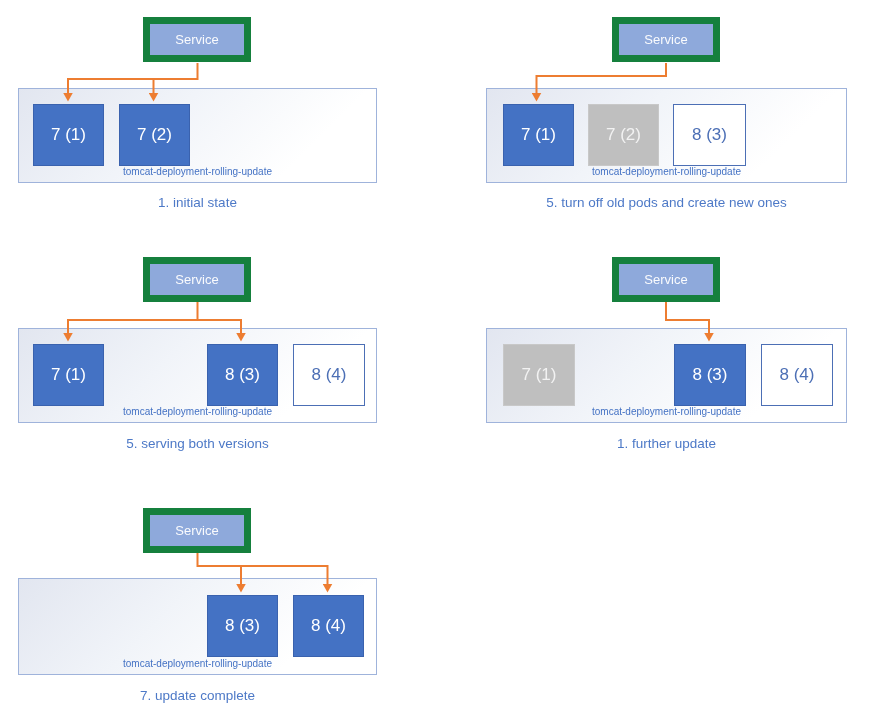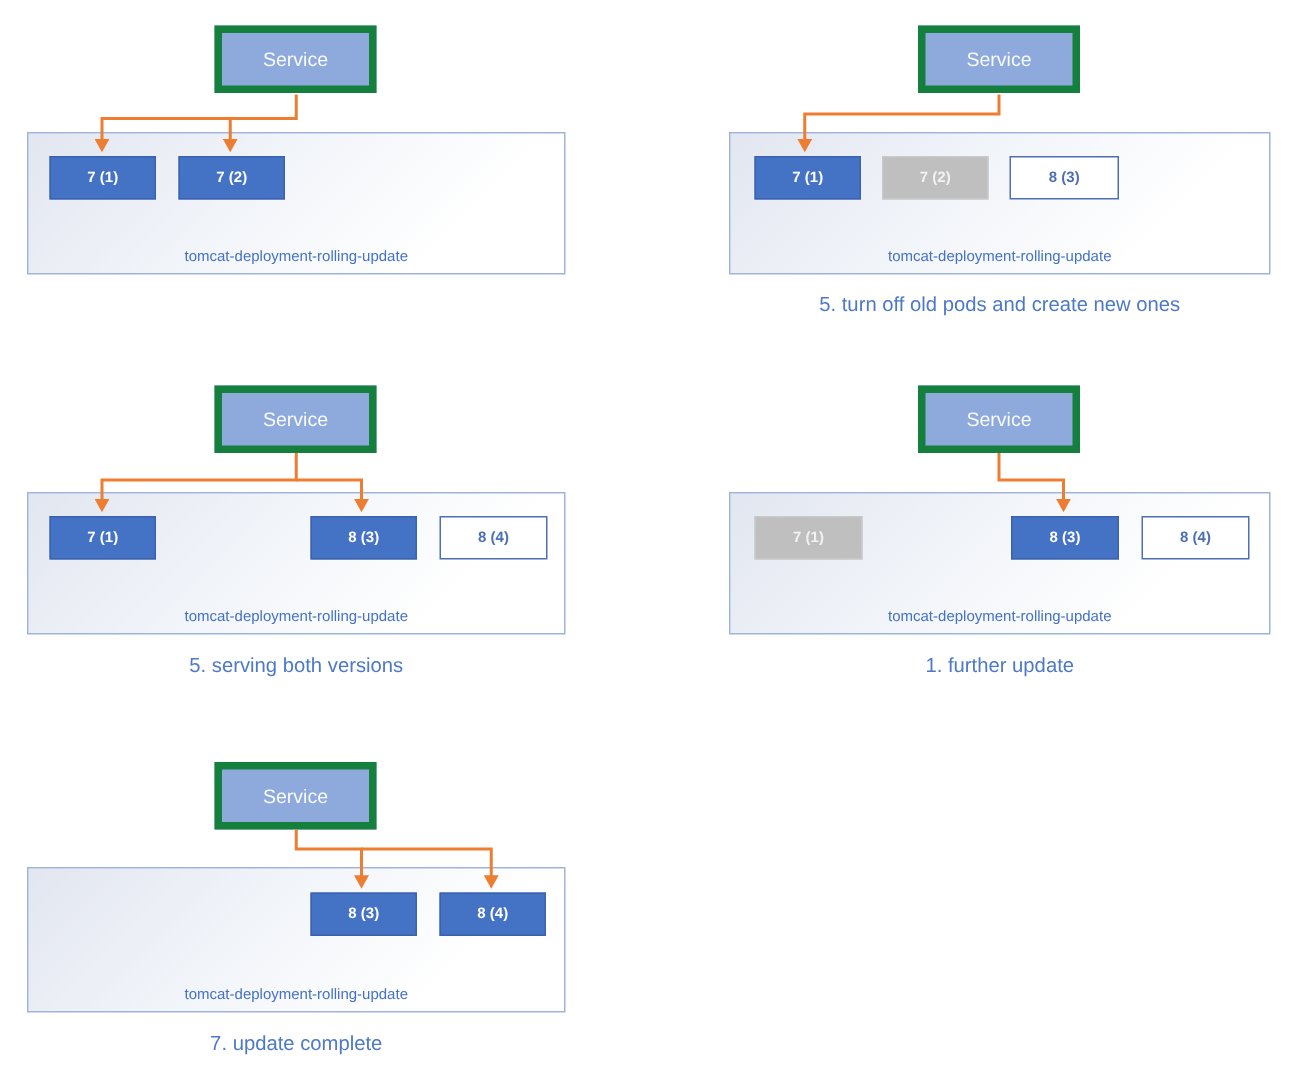--- a/index.html
+++ b/index.html
@@ -3,35 +3,35 @@
 <meta charset="utf-8">
 <style>
   html,body{margin:0;padding:0;background:#fff;}
   .canvas{
     position:relative;width:870px;height:718px;background:#fff;
     font-family:"Liberation Sans",sans-serif;overflow:hidden;
   }
   .layer{position:absolute;inset:0;}
   .service{
     position:absolute;width:108px;height:45px;box-sizing:border-box;
-    background:#8EA9DB;border:5px solid #15803d;color:#FAFBFD;
+    background:#8EA9DB;border:7px solid #15803d;color:#FAFBFD;
     display:flex;align-items:center;justify-content:center;font-size:13px;
   }
   .depbox{
     position:absolute;box-sizing:border-box;
     border:1.5px solid #9FB3DB;
     background:linear-gradient(135deg,#E2E6F0 0%,#F1F4F9 40%,#FFFFFF 78%);
   }
   .deplabel{
     position:absolute;left:0;right:0;bottom:5px;text-align:center;
     color:#4472C4;font-size:10px;
   }
   .pod{
-    position:absolute;width:71px;height:29px;box-sizing:border-box;
-    display:flex;align-items:center;justify-content:center;font-size:10px;font-weight:bold;
+    position:absolute;width:71px;height:62px;box-sizing:border-box;
+    display:flex;align-items:center;justify-content:center;font-size:17px;
   }
   .pod[data-state="active"]{background:#4472C4;border:1px solid #3A62AE;color:#FFFFFF;}
   .pod[data-state="terminated"]{background:#BFBFBF;border:1px solid #C8C8C8;color:#F2F2F2;}
   .pod[data-state="new"]{background:#FFFFFF;border:1.5px solid #4C6FB5;color:#4C6FB5;}
   .caption{
     position:absolute;text-align:center;color:#4D79C7;font-size:13.5px;
   }
   .arrows{position:absolute;left:0;top:0;z-index:3;pointer-events:none;}
   .arrow{fill:none;stroke:#ED7D31;stroke-width:2;}
 </style>
@@ -40,20 +40,21 @@
 
 <div class="canvas">
 
   <div class="layer">
     <div class="service" style="left:143px;top:17px">Service</div>
     <div class="depbox" style="left:18px;top:88px;width:359px;height:95px">
       <div class="pod" style="left:14px;top:15px" data-state="active">7 (1)</div>
       <div class="pod" style="left:100px;top:15px" data-state="active">7 (2)</div>
       <div class="deplabel">tomcat-deployment-rolling-update</div>
     </div>
+    <div class="caption" style="left:18px;top:195px;width:359px">1. initial state</div>
   </div>
 
   <div class="layer">
     <div class="service" style="left:612px;top:17px">Service</div>
     <div class="depbox" style="left:486px;top:88px;width:361px;height:95px">
       <div class="pod" style="left:16px;top:15px" data-state="active">7 (1)</div>
       <div class="pod" style="left:101px;top:15px" data-state="terminated">7 (2)</div>
       <div class="pod" style="left:186px;top:15px;width:73px" data-state="new">8 (3)</div>
       <div class="deplabel">tomcat-deployment-rolling-update</div>
     </div>

